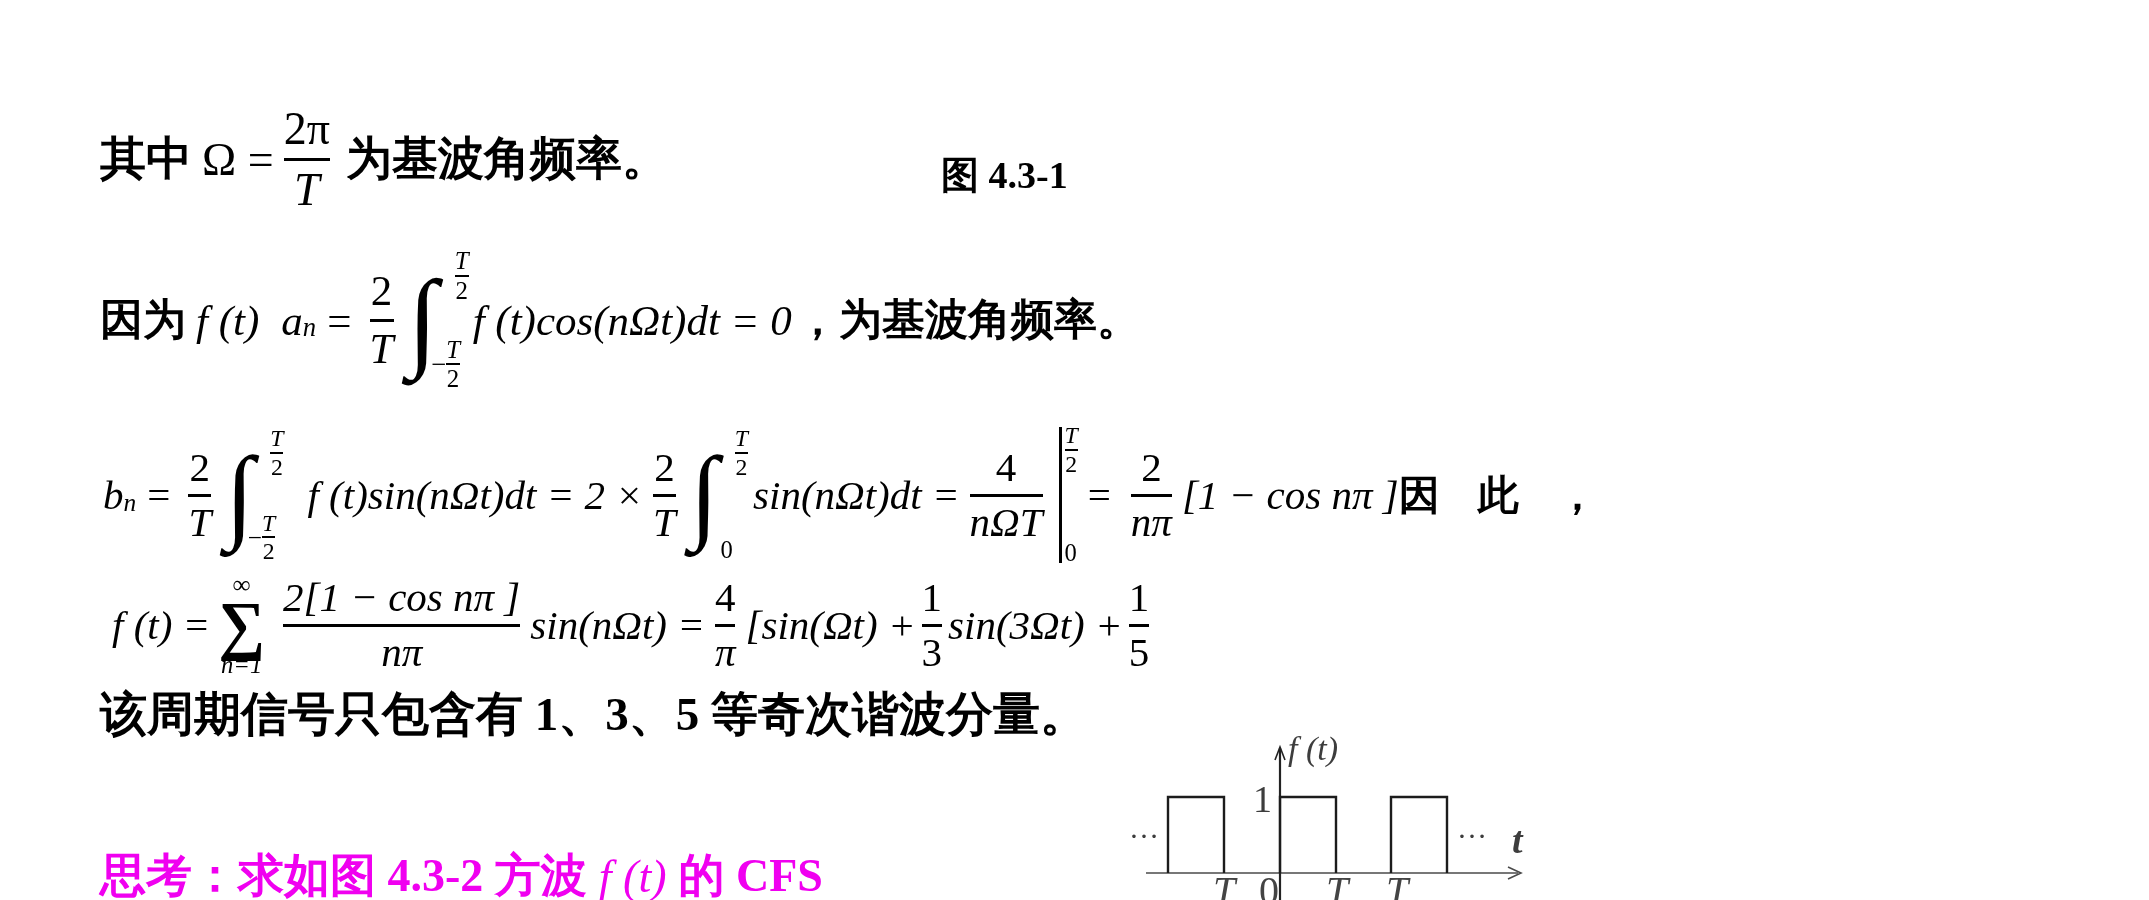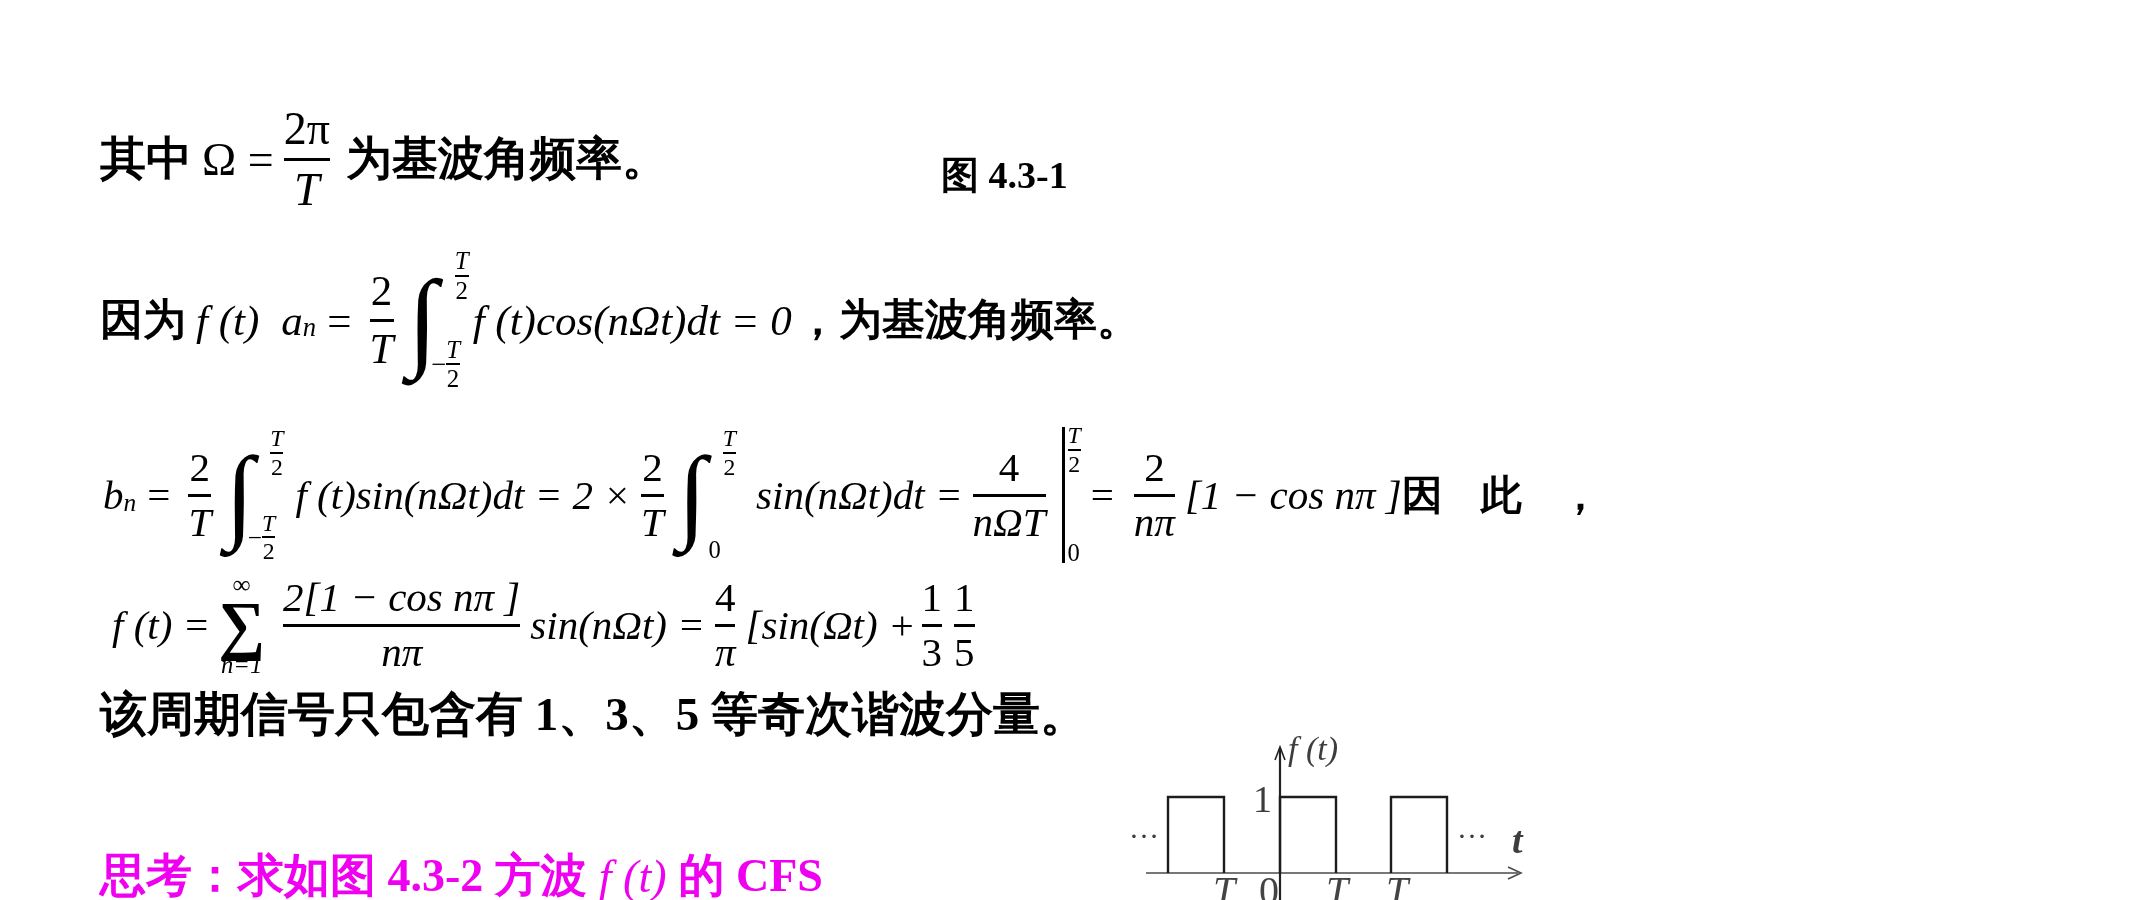--- a/index.html
+++ b/index.html
@@ -120,40 +120,40 @@
         <span class="lolim">
           <span class="minus up">−</span>
           <span class="sfrac">
             <span class="mi">T</span>
             <span class="fbar2"></span>
             <span class="up">2</span>
           </span>
         </span>
       </span>
     </span>
-    <span class="mi" style="margin-left:8px">f (t)sin(nΩt)dt = 2 ×</span>
+    <span class="mi" style="margin-left:20px">f (t)sin(nΩt)dt = 2 ×</span>
     <span class="frac">
       <span class="up">2</span>
       <span class="fbar"></span>
       <span class="mi">T</span>
     </span>
     <span class="int">
       <span class="iglyph">∫</span>
       <span class="ilimits">
         <span class="uplim">
           <span class="sfrac">
             <span class="mi">T</span>
             <span class="fbar2"></span>
             <span class="up">2</span>
           </span>
         </span>
         <span class="lone up">0</span>
       </span>
     </span>
-    <span class="mi" style="margin-left:16px">sin(nΩt)dt =</span>
+    <span class="mi" style="margin-left:1px">sin(nΩt)dt =</span>
     <span class="frac">
       <span class="up">4</span>
       <span class="fbar"></span>
       <span class="mi">nΩT</span>
     </span>
     <span class="eval">
       <span class="vr"></span>
       <span class="elims">
         <span class="sfrac">
           <span class="mi">T</span>
@@ -194,20 +194,21 @@
       <span class="up">4</span>
       <span class="fbar"></span>
       <span class="mi">π</span>
     </span>
     <span class="mi">[sin(Ωt) +</span>
     <span class="frac" style="margin:0 6px">
       <span class="up">1</span>
       <span class="fbar"></span>
       <span class="up">3</span>
     </span>
+    <span class="mi">sin(3Ωt) +</span>
     <span class="frac" style="margin:0 6px">
       <span class="up">1</span>
       <span class="fbar"></span>
       <span class="up">5</span>
     </span>
   </div>
 
   <div id="line5" class="cn">该周期信号只包含有 1、3、5 等奇次谐波分量。</div>
 
   <div class="row" id="think">

